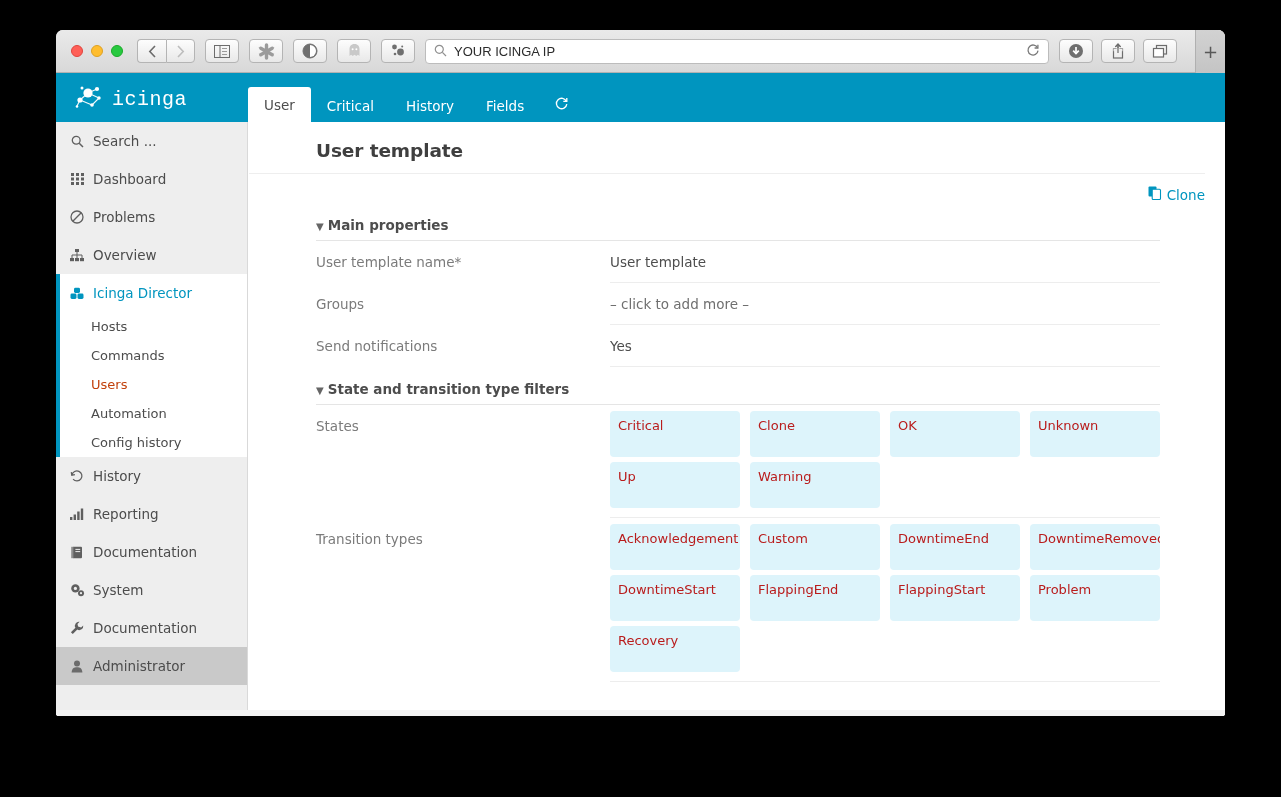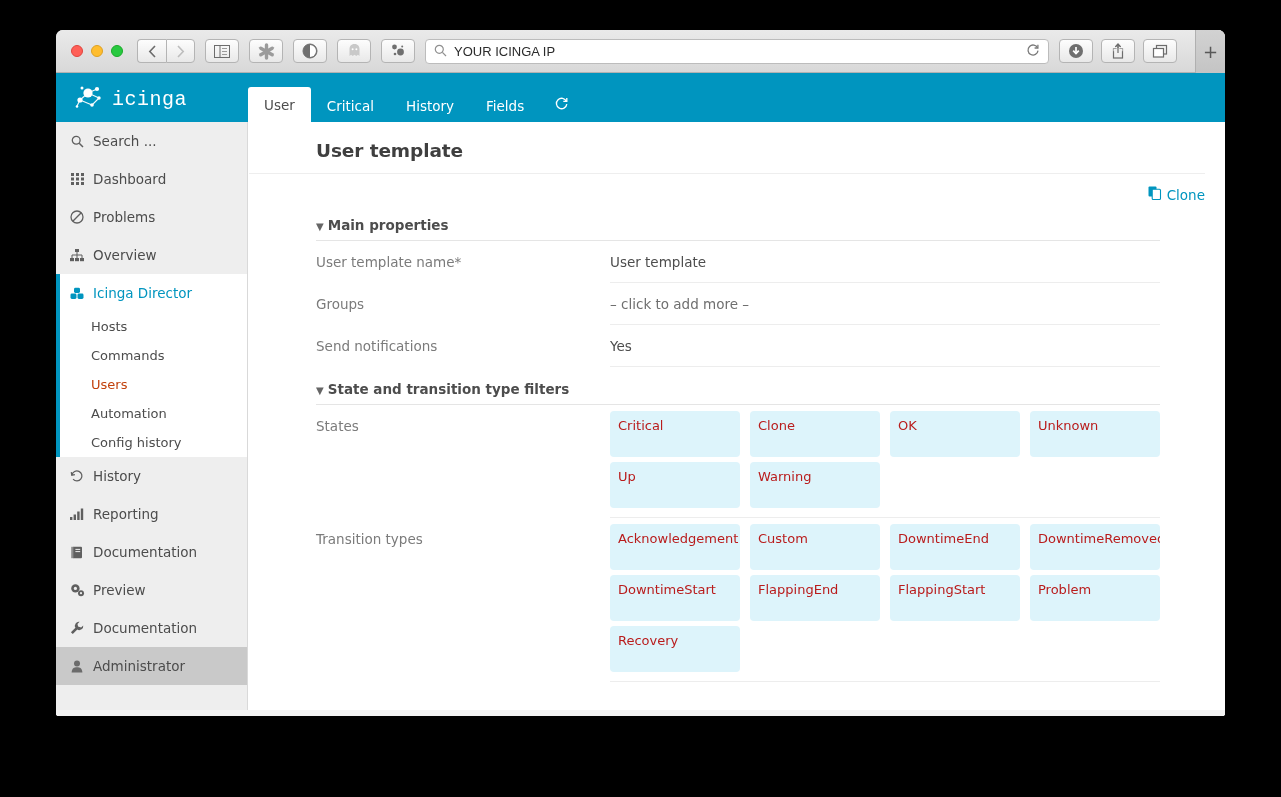--- a/index.html
+++ b/index.html
@@ -556,21 +556,21 @@
         <span class="ic">
           <svg width="15" height="14" viewBox="0 0 15 14">
               <g fill="#5f5f5f">
                 <circle cx="5.4" cy="5.4" r="4.2"></circle>
                 <circle cx="11" cy="10.2" r="3"></circle>
               </g>
               <circle cx="5.4" cy="5.4" r="1.6" fill="#eee"></circle>
               <circle cx="11" cy="10.2" r="1.1" fill="#eee"></circle>
             </svg>
         </span>
-        <span>Preview</span>
+        <span>System</span>
       </div>
 
       <div class="side-item">
         <span class="ic">
           <svg width="14" height="14" viewBox="0 0 14 14">
               <path d="M9.6 0.8 a4 4 0 0 0 -4.2 5.9 L0.9 11.2 l1.9 1.9 l4.5 -4.5 a4 4 0 0 0 5.9 -4.2 L11.1 6.5 L8.1 5.6 L7.5 2.9 Z" fill="#5f5f5f"></path>
             </svg>
         </span>
         <span>Documentation</span>
       </div>

